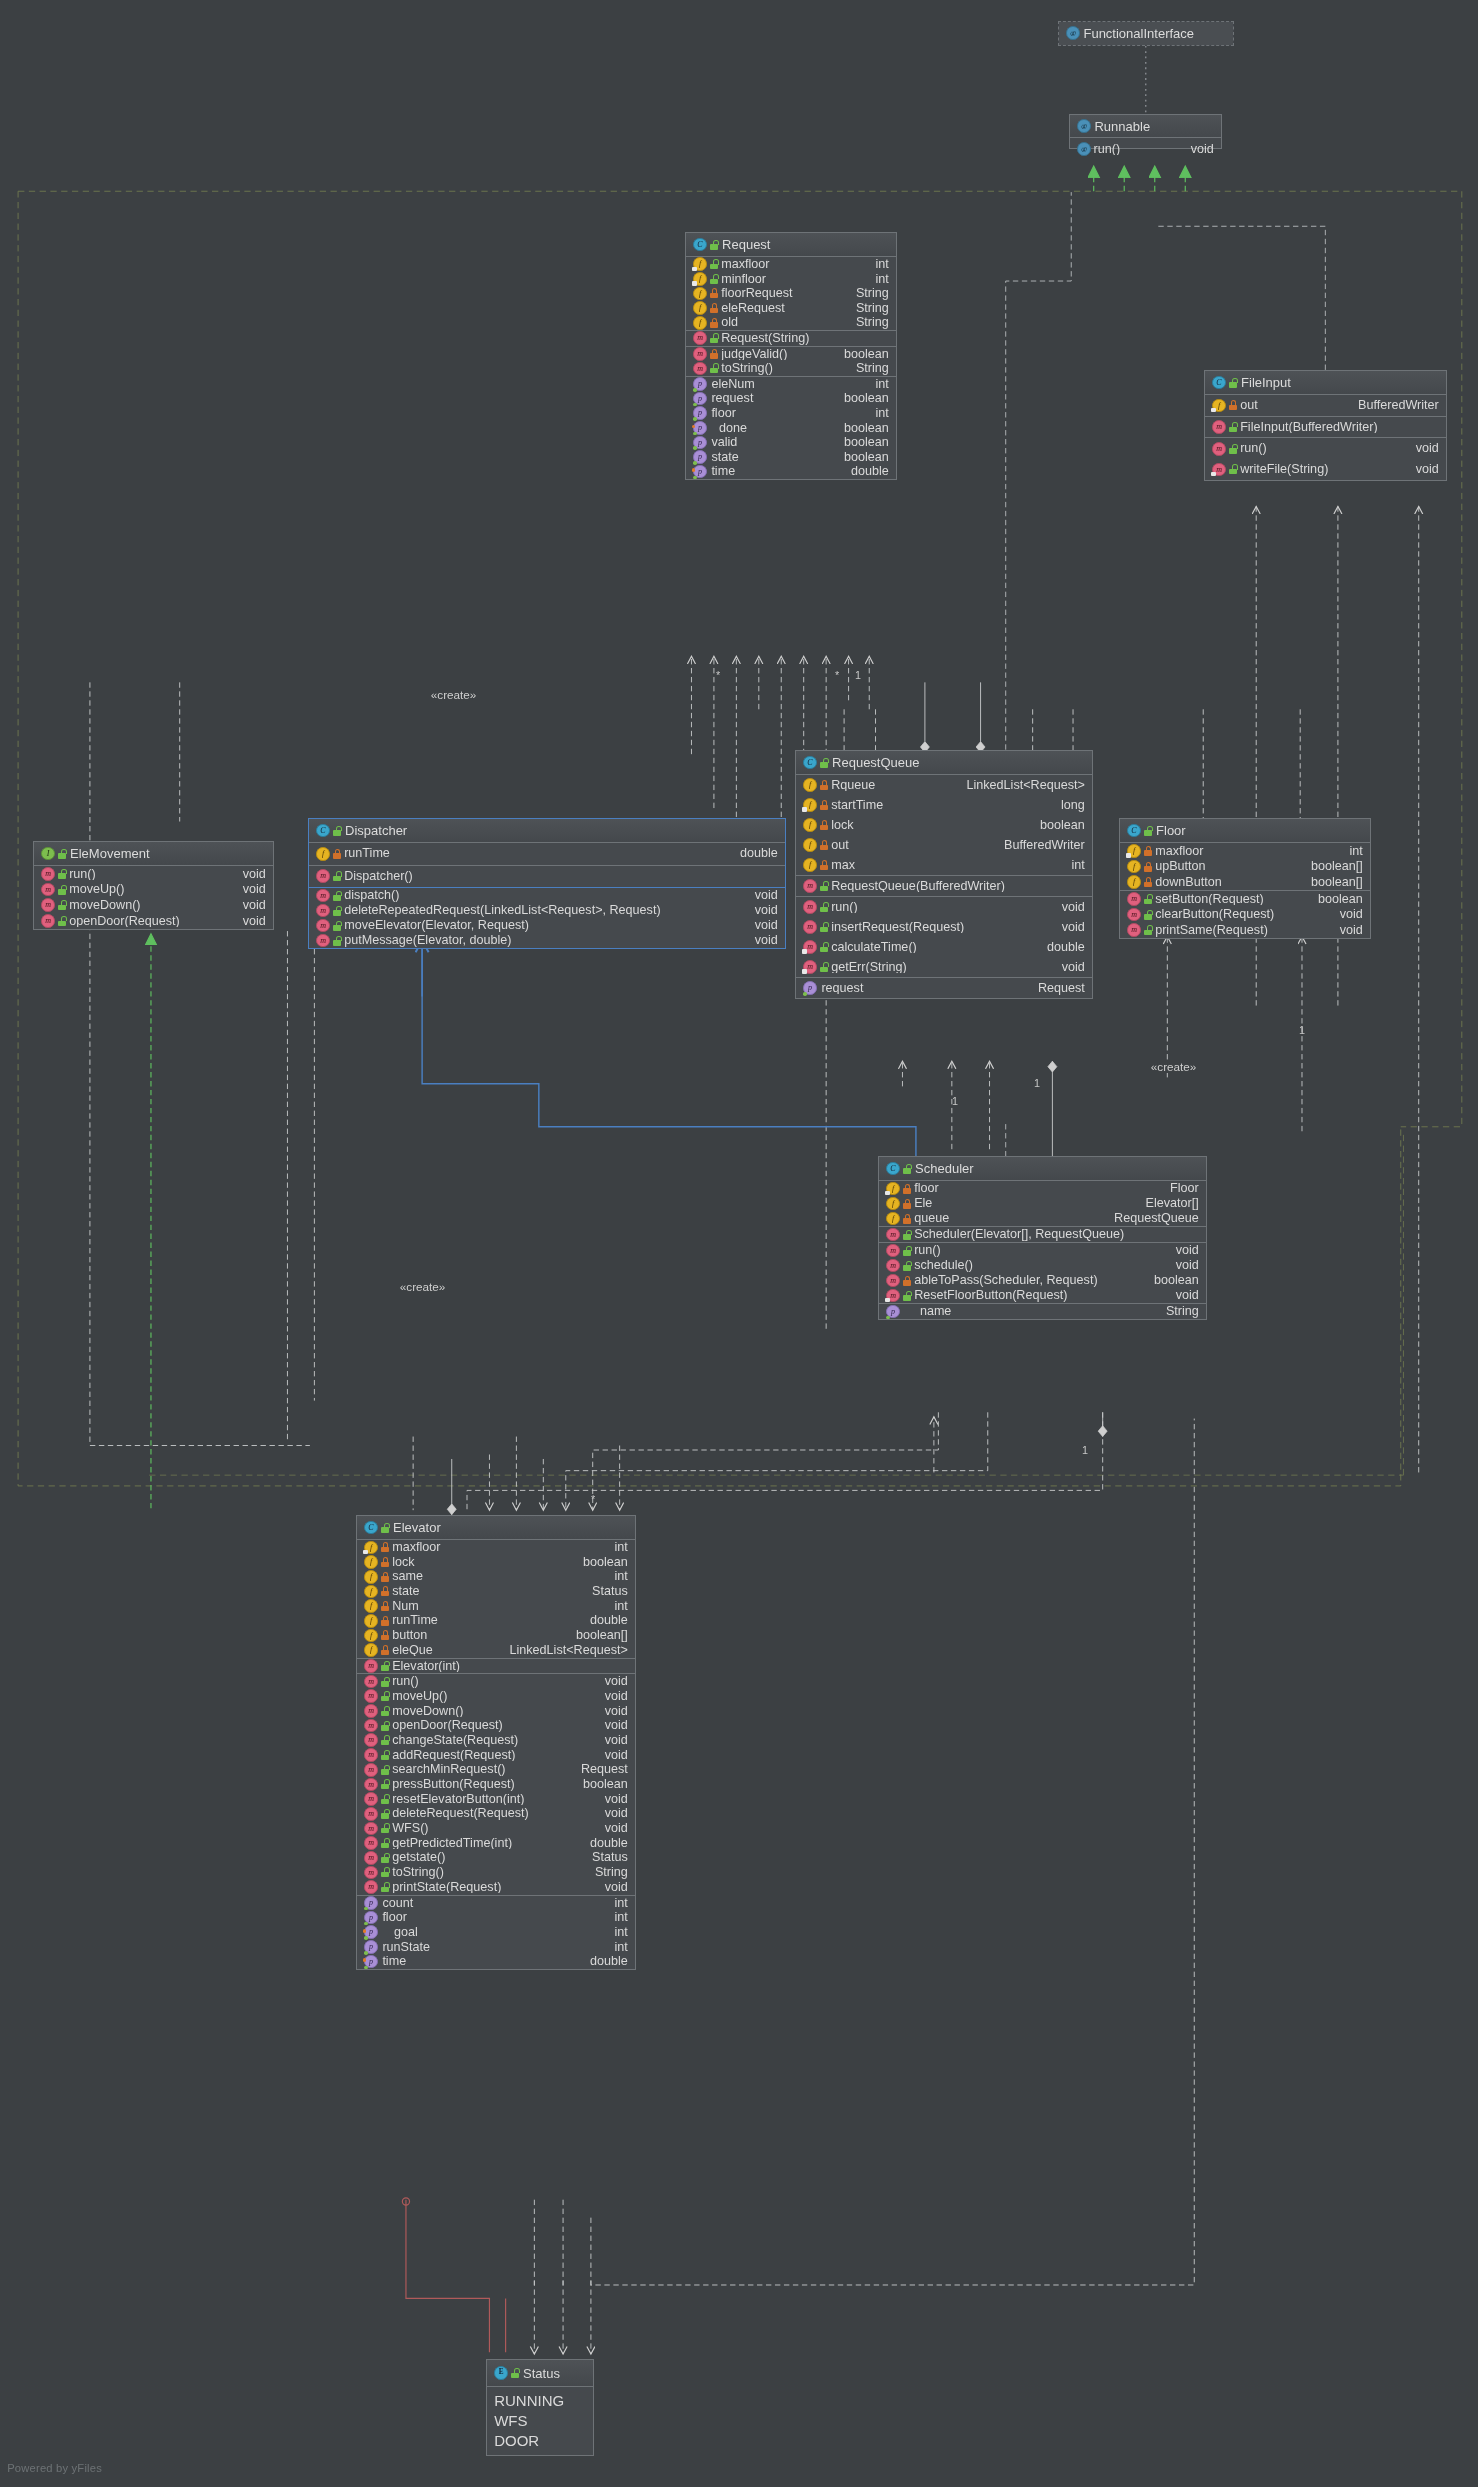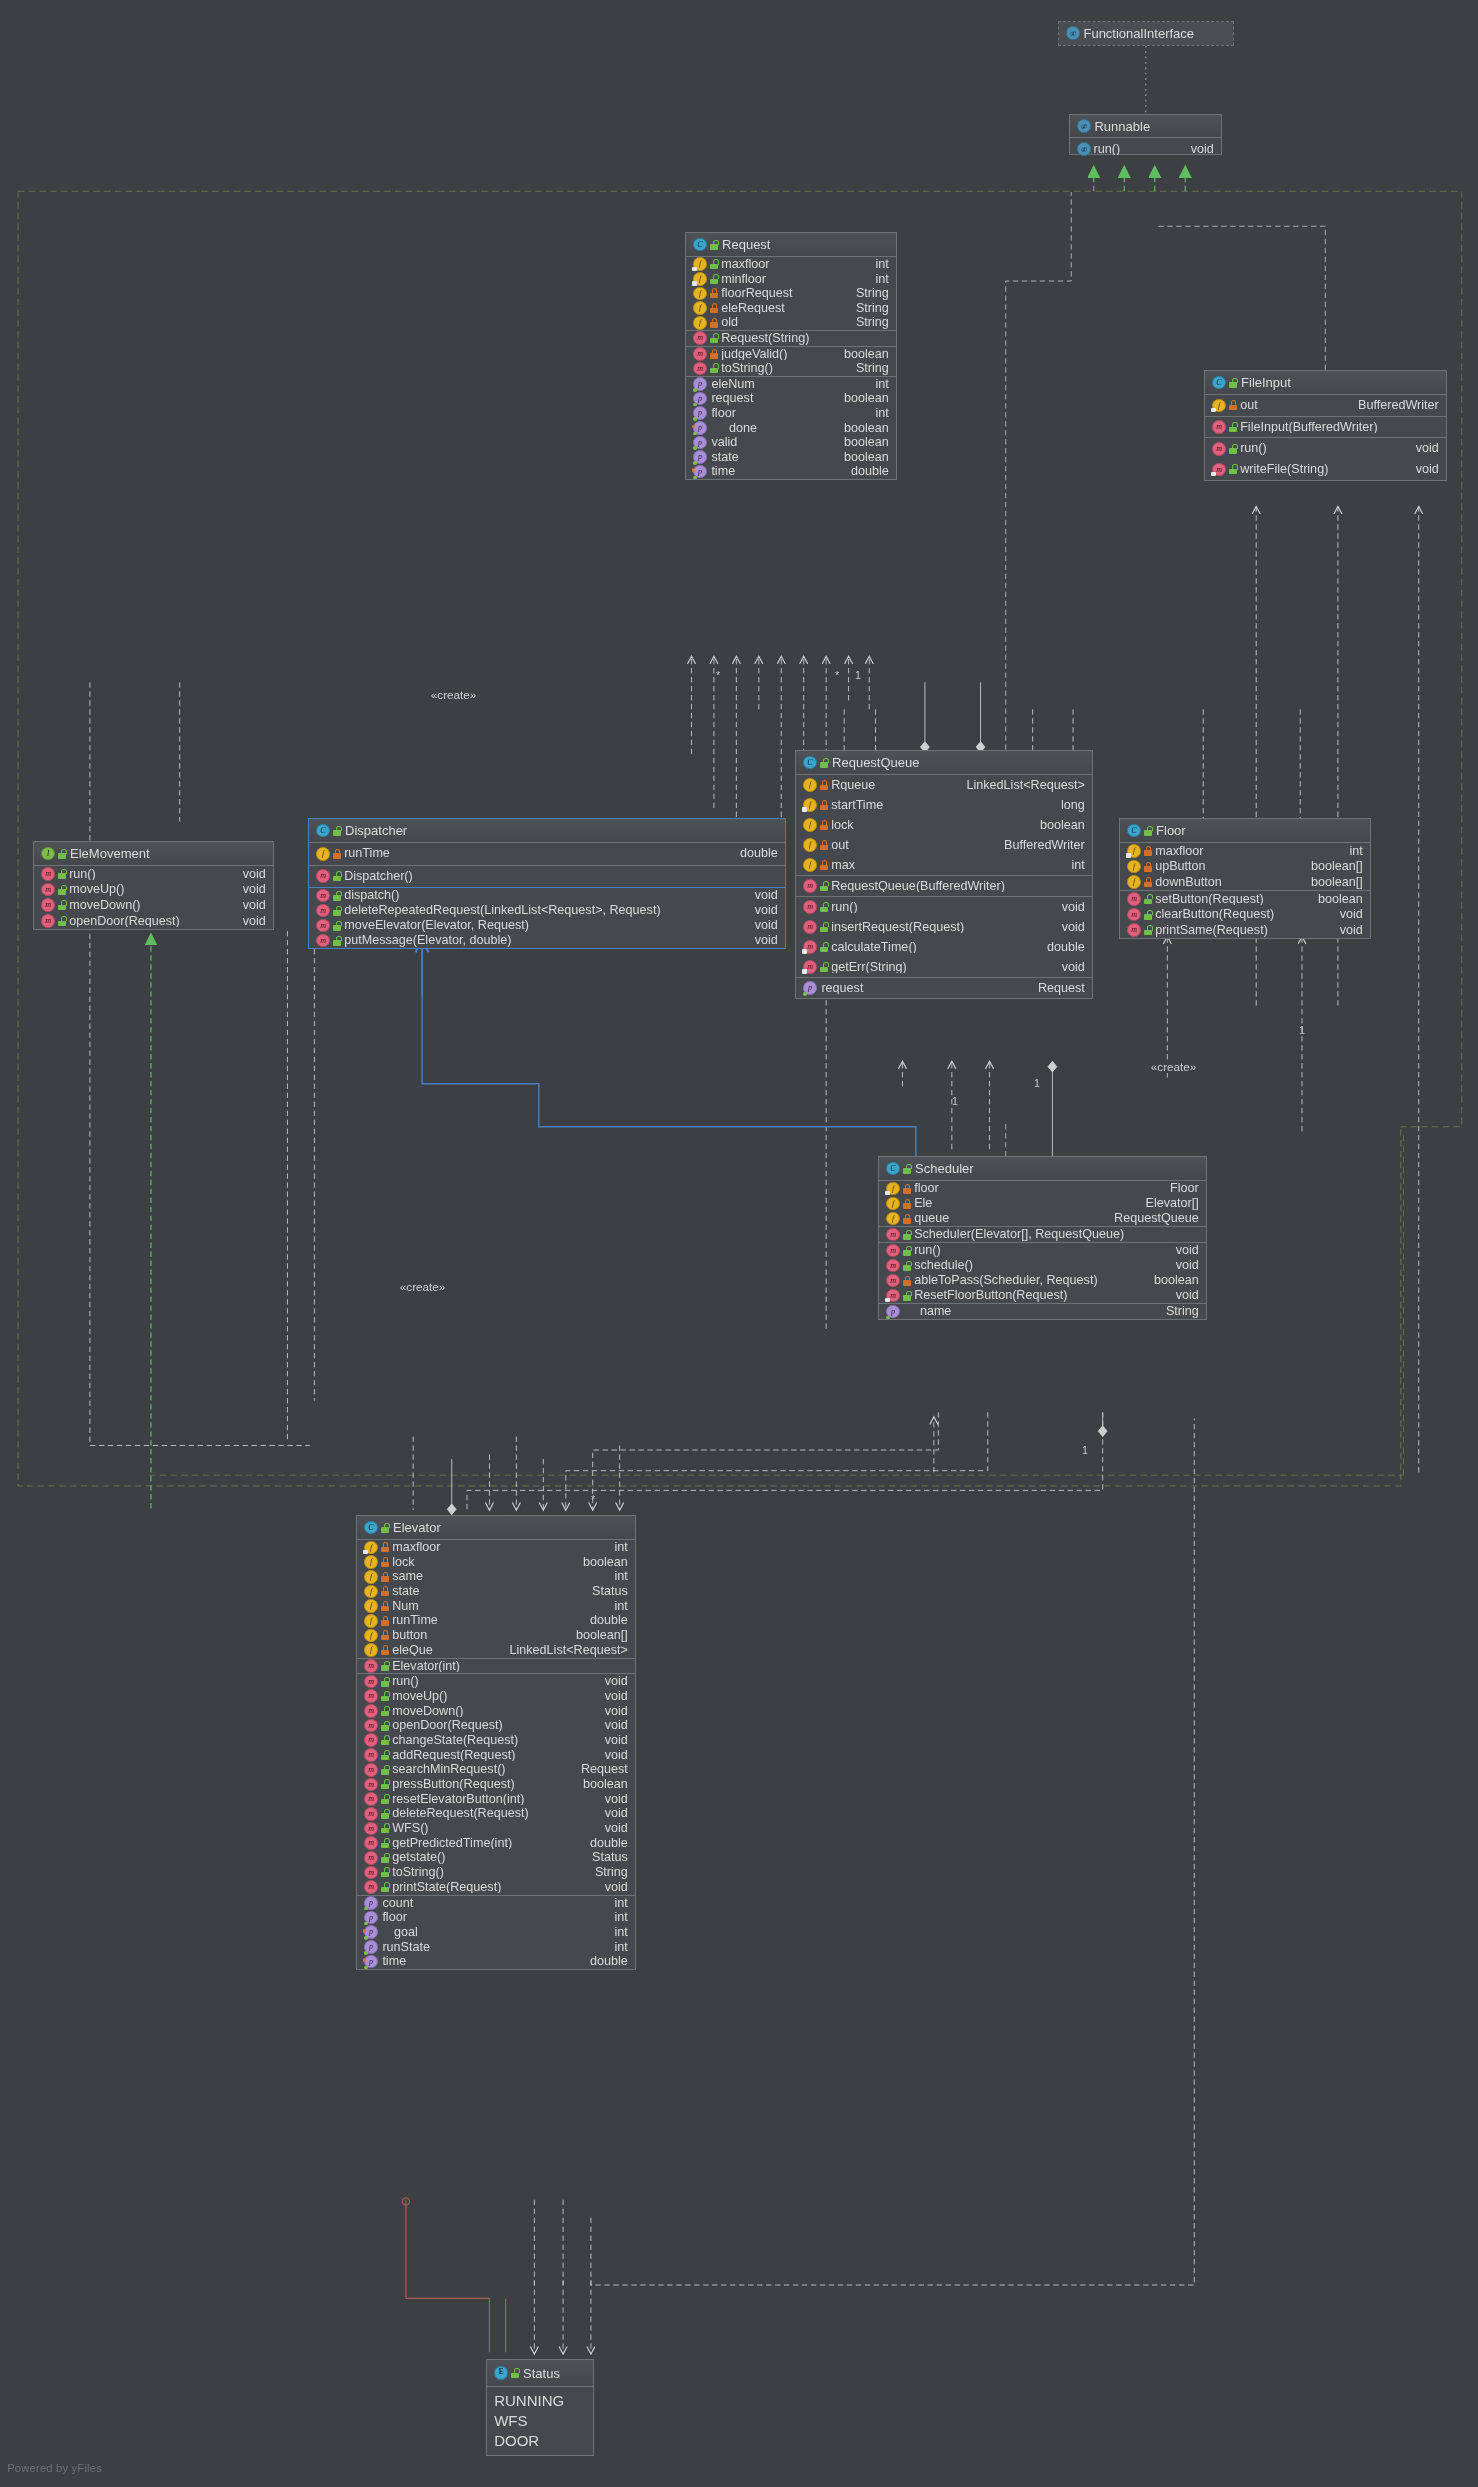--- a/index.html
+++ b/index.html
@@ -221,21 +221,21 @@
     </g>
   </svg>
 
   <div class="node dashedbox" style="left:1058px;top:20.7px;width:176px;height:25px;">
     <div class="nhead" style="height:23px;background:#4a4e52;border-bottom:none;">
       <span class="ic ic-an">@</span>
       <span class="title">FunctionalInterface</span>
     </div>
   </div>
 
-  <div class="node" style="left:1069px;top:114px;width:153px;height:41px;">
+  <div class="node" style="left:1069px;top:114px;width:153px;height:35px;">
     <div class="nhead" style="height:23px;">
       <span class="ic ic-an">@</span>
       <span class="title">Runnable</span>
     </div>
     <div class="sect">
       <div class="row" style="height:22.4px;">
         <span class="ic ic-an">@</span>
         <span class="nm">run()</span>
         <span class="ty">void</span>
       </div>
@@ -340,21 +340,21 @@
           <span class="nm" style="margin-left:4.5px">request</span>
           <span class="ty">boolean</span>
         </div>
       <div class="row">
           <span class="ic ic-p">p<span class="dotg"></span></span>
           <span class="nm" style="margin-left:4.5px">floor</span>
           <span class="ty">int</span>
         </div>
       <div class="row">
           <span class="ic ic-p">p<span class="dotg"></span><span class="dotr"></span></span>
-          <span class="nm" style="margin-left:22px">done</span>
+          <span class="nm" style="margin-left:12px">done</span>
           <span class="ty">boolean</span>
         </div>
       <div class="row">
           <span class="ic ic-p">p<span class="dotg"></span></span>
           <span class="nm" style="margin-left:4.5px">valid</span>
           <span class="ty">boolean</span>
         </div>
       <div class="row">
           <span class="ic ic-p">p<span class="dotg"></span></span>
           <span class="nm" style="margin-left:4.5px">state</span>

